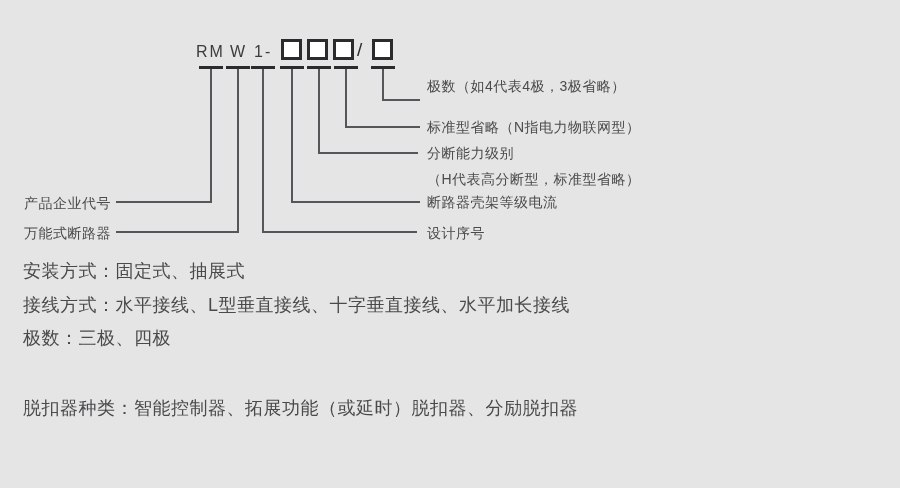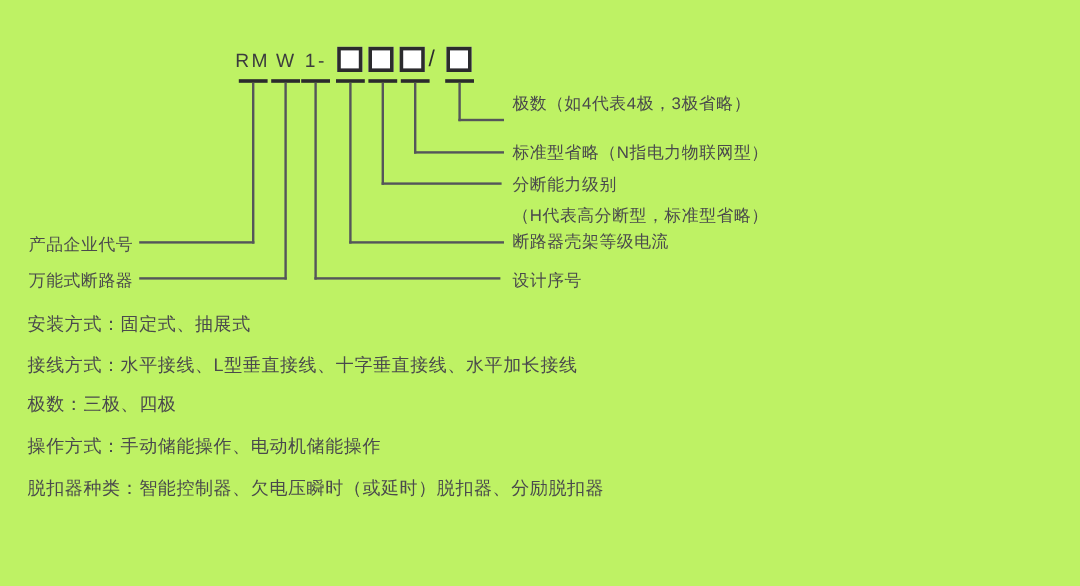--- a/index.html
+++ b/index.html
@@ -1,19 +1,19 @@
 <!DOCTYPE html>
 <html><head>
 <meta charset="utf-8">
 <style>
   html,body{margin:0;padding:0;background:#ffffff;}
   #canvas{
     position:relative;
     width:900px;height:488px;
-    background:#bef264;
+    background:#e5e5e5;
     font-family:"Liberation Sans","DejaVu Sans",sans-serif;
     overflow:hidden;
   }
   
   .code-seg{
     position:absolute;
     font-size:16px;
     letter-spacing:2px;
     color:#3c3c3e;
     font-weight:500;
@@ -45,21 +45,21 @@
     position:absolute;
     font-size:14px;
     color:#4a4a4c;
     letter-spacing:0.5px;
     white-space:nowrap;
     line-height:18px;
   }
   .spec{
     position:absolute;
     left:23px;
-    font-size:15px;
+    font-size:18px;
     color:#4a4a4c;
     letter-spacing:0.5px;
     white-space:nowrap;
     line-height:20px;
   }
 </style>
 </head>
 <body>
 
 <div id="canvas">
@@ -104,16 +104,15 @@
   <span class="lbl" style="left:427px;top:77px;">极数（如4代表4极，3极省略）</span>
   <span class="lbl" style="left:427px;top:118px;">标准型省略（N指电力物联网型）</span>
   <span class="lbl" style="left:427px;top:144px;">分断能力级别</span>
   <span class="lbl" style="left:427px;top:170px;">（H代表高分断型，标准型省略）</span>
   <span class="lbl" style="left:427px;top:194px;font-family:Liberation Mono, monospace;">断路器壳架等级电流</span>
   <span class="lbl" style="left:427px;top:224px;">设计序号</span>
 
   <div class="spec" style="top:261px;">安装方式：固定式、抽展式</div>
   <div class="spec" style="top:328px;">极数：三极、四极</div>
   <div class="spec" style="top:295px;">接线方式：水平接线、L型垂直接线、十字垂直接线、水平加长接线</div>
-  <div class="spec" style="top:363px;">操作方式：手动储能操作、电动机储能操作</div>
-  <div class="spec" style="top:398px;">脱扣器种类：智能控制器、欠电压瞬时（或延时）脱扣器、分励脱扣器</div>
+  <div class="spec" style="top:398px;">脱扣器种类：智能控制器、拓展功能（或延时）脱扣器、分励脱扣器</div>
 
 </div>
 
 </body></html>

